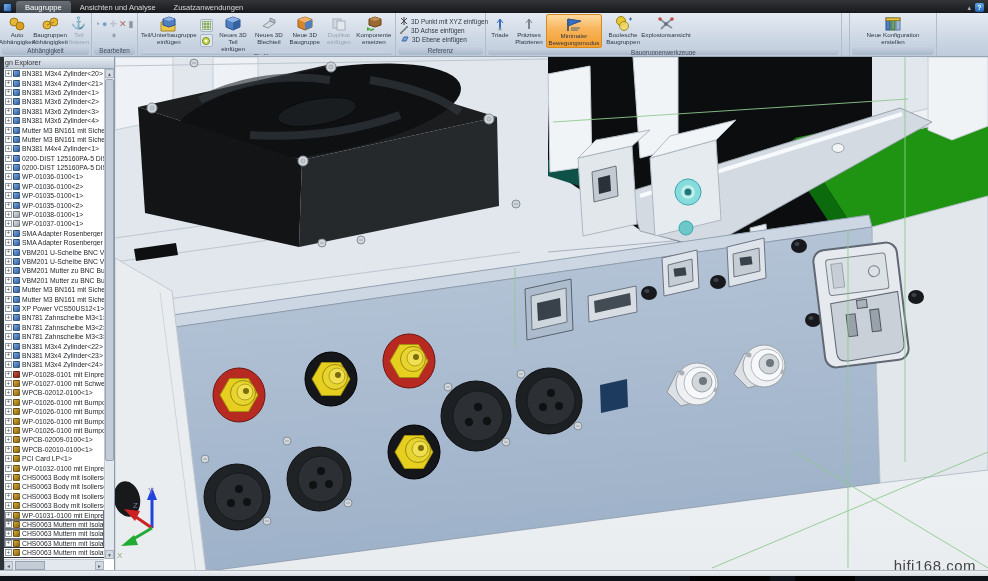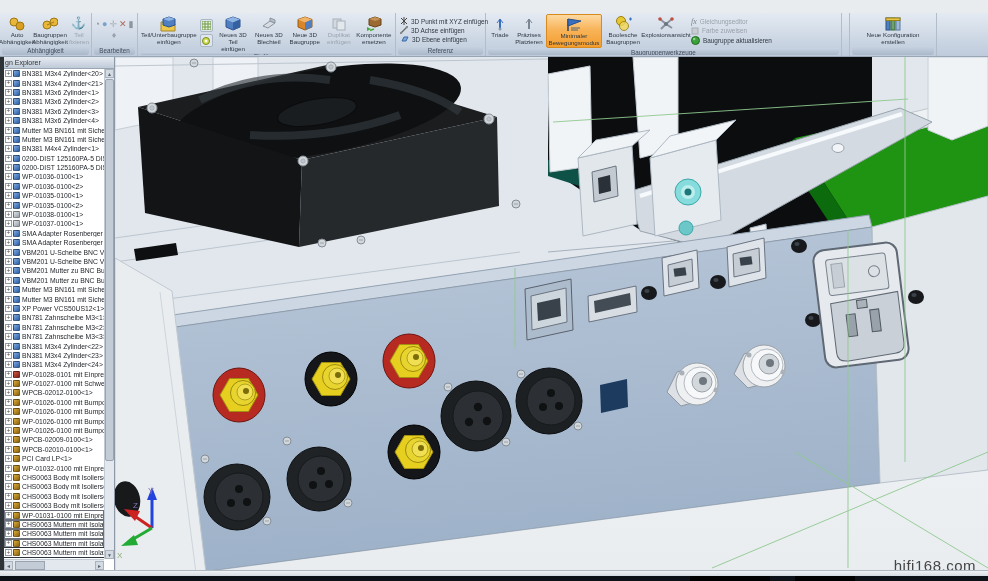--- a/index.html
+++ b/index.html
@@ -84,20 +84,33 @@
   .statusbar{position:absolute;left:0;top:570px;width:988px;height:6px;
     background:linear-gradient(#f0f3f6,#d4dbe2);border-top:1px solid #aeb8c2;}
   .taskbar{position:absolute;left:0;top:576px;width:988px;height:5px;background:#0d1118;}
   .taskbar .seg{position:absolute;top:0;height:5px;background:#000;}
 </style>
 </head>
 <body>
 
 <div class="app">
 
+  <div class="titlebar">
+    <span class="appicon"></span>
+    <div style="display:flex;align-items:flex-end;">
+
+    <span class="rtab active">Baugruppe</span>
+        <span class="rtab">Ansichten und Analyse</span>
+        <span class="rtab">Zusatzanwendungen</span>
+      </div>
+    <div class="tb-right">
+      <span class="collapse-icon">▴</span>
+      <span class="help-icon">?</span>
+    </div>
+  </div>
 
   <div class="ribbon">
 
     <div class="rgroup" style="width:92px">
       <div class="rgc">
         <div class="rbtn" style="width:30px">
           <span class="ric">
             <svg width="16" height="14">
                 <circle cx="5" cy="5" r="4" fill="#e8b73a" stroke="#9c7714"></circle>
                 <circle cx="11" cy="9" r="4" fill="#d99f22" stroke="#9c7714"></circle>
@@ -286,39 +299,20 @@
         <div class="rbtn" style="width:44px">
           <span class="ric">
             <svg width="18" height="15">
                 <path d="M9,8 L3,3 M9,8 L15,3 M9,8 L4,13 M9,8 L15,12" stroke="#8a949e" stroke-width="2"></path>
                 <circle cx="3" cy="3" r="1.8" fill="#c05040"></circle>
                 <circle cx="15" cy="3" r="1.8" fill="#c05040"></circle>
                 <circle cx="9" cy="8" r="2" fill="#6a7684"></circle>
               </svg>
           </span>
             <span>Explosionsansicht</span>
-        </div>
-        <div class="rrowcol" style="min-width:100px">
-          <div class="rrow disabled">
-            <span class="fx">fx</span>
-            <span>Gleichungseditor</span>
-          </div>
-          <div class="rrow disabled">
-            <svg width="8" height="8">
-                <rect x="1" y="1" width="6" height="6" fill="#c9ced4" stroke="#a7adb4"></rect>
-              </svg>
-            <span>Farbe zuweisen</span>
-          </div>
-          <div class="rrow">
-            <svg width="9" height="9">
-                <circle cx="4.5" cy="4.5" r="4" fill="#3da23d" stroke="#1e6a1e"></circle>
-                <circle cx="3.2" cy="3" r="1.2" fill="#8fdc8f"></circle>
-              </svg>
-            <span>Baugruppe aktualisieren</span>
-          </div>
         </div>
       </div>
       <div class="rglabel">Baugruppenwerkzeuge</div>
     </div>
 
     <div class="rgroup" style="width:88px;margin-left:7px;border-left:1px solid #b2bdcb;">
       <div class="rgc" style="justify-content:center;">
         <div class="rbtn" style="width:62px">
           <span class="ric">
             <svg width="16" height="15">

